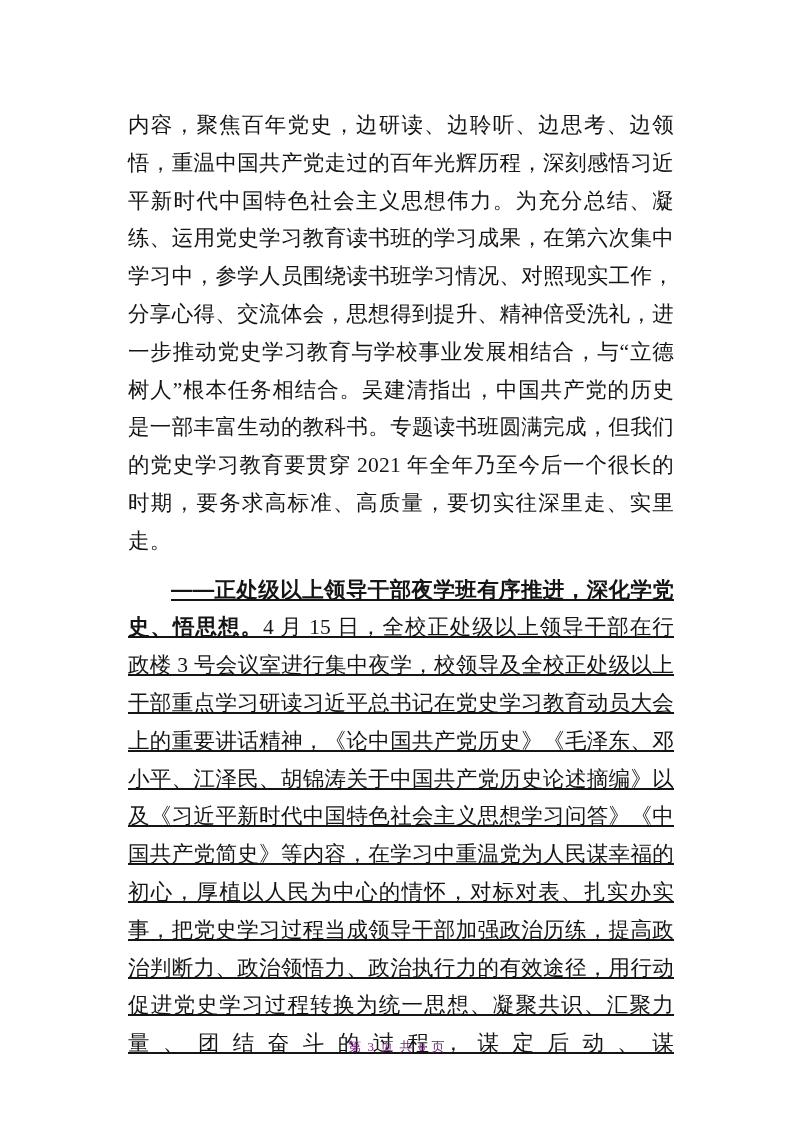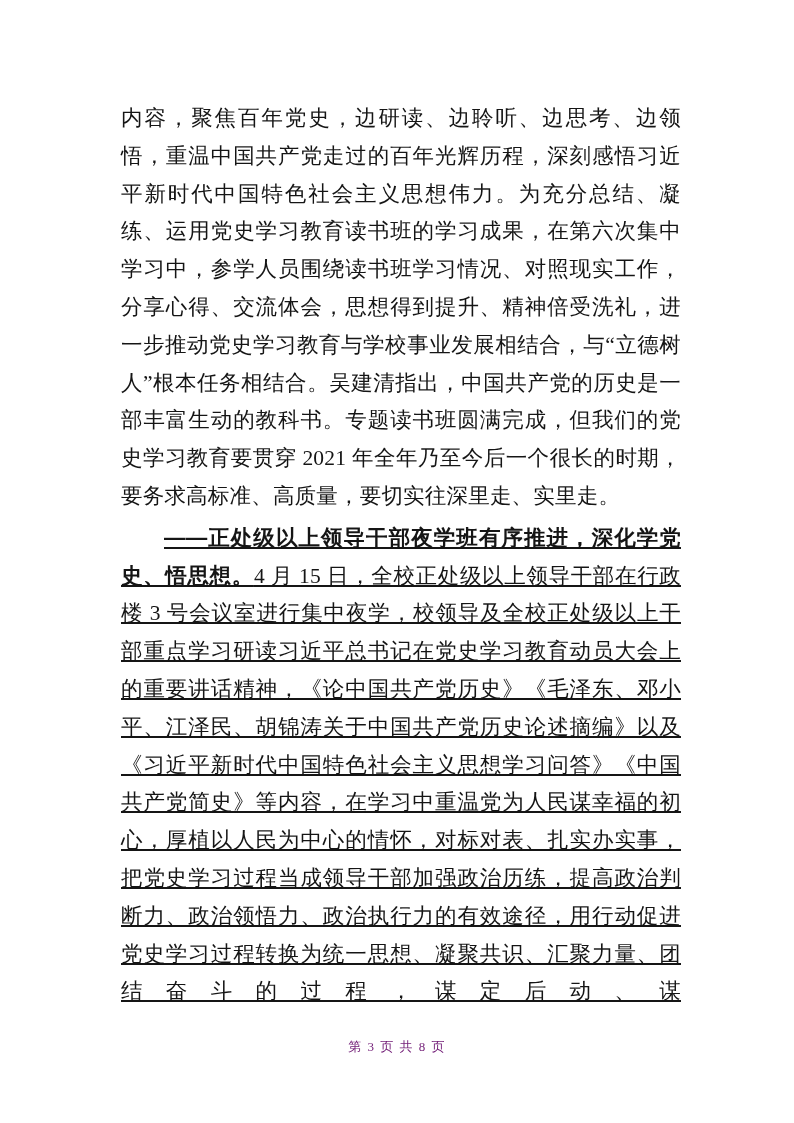--- a/index.html
+++ b/index.html
@@ -20,21 +20,21 @@
     left: 117px;
     top: 96px;
     width: 568px;
     font-size: 21.5px;
     line-height: 37.8px;
     color: #151515;
     text-align: justify;
     letter-spacing: 0.2px;
   }
   .para {
-    margin: 4px;
+    margin: 11px;
     padding: 0;
   }
   .para.indented {
     text-indent: 2em;
     text-decoration: underline;
   }
   .para.justify-last {
     text-align: justify;
     text-align-last: justify;
   }

